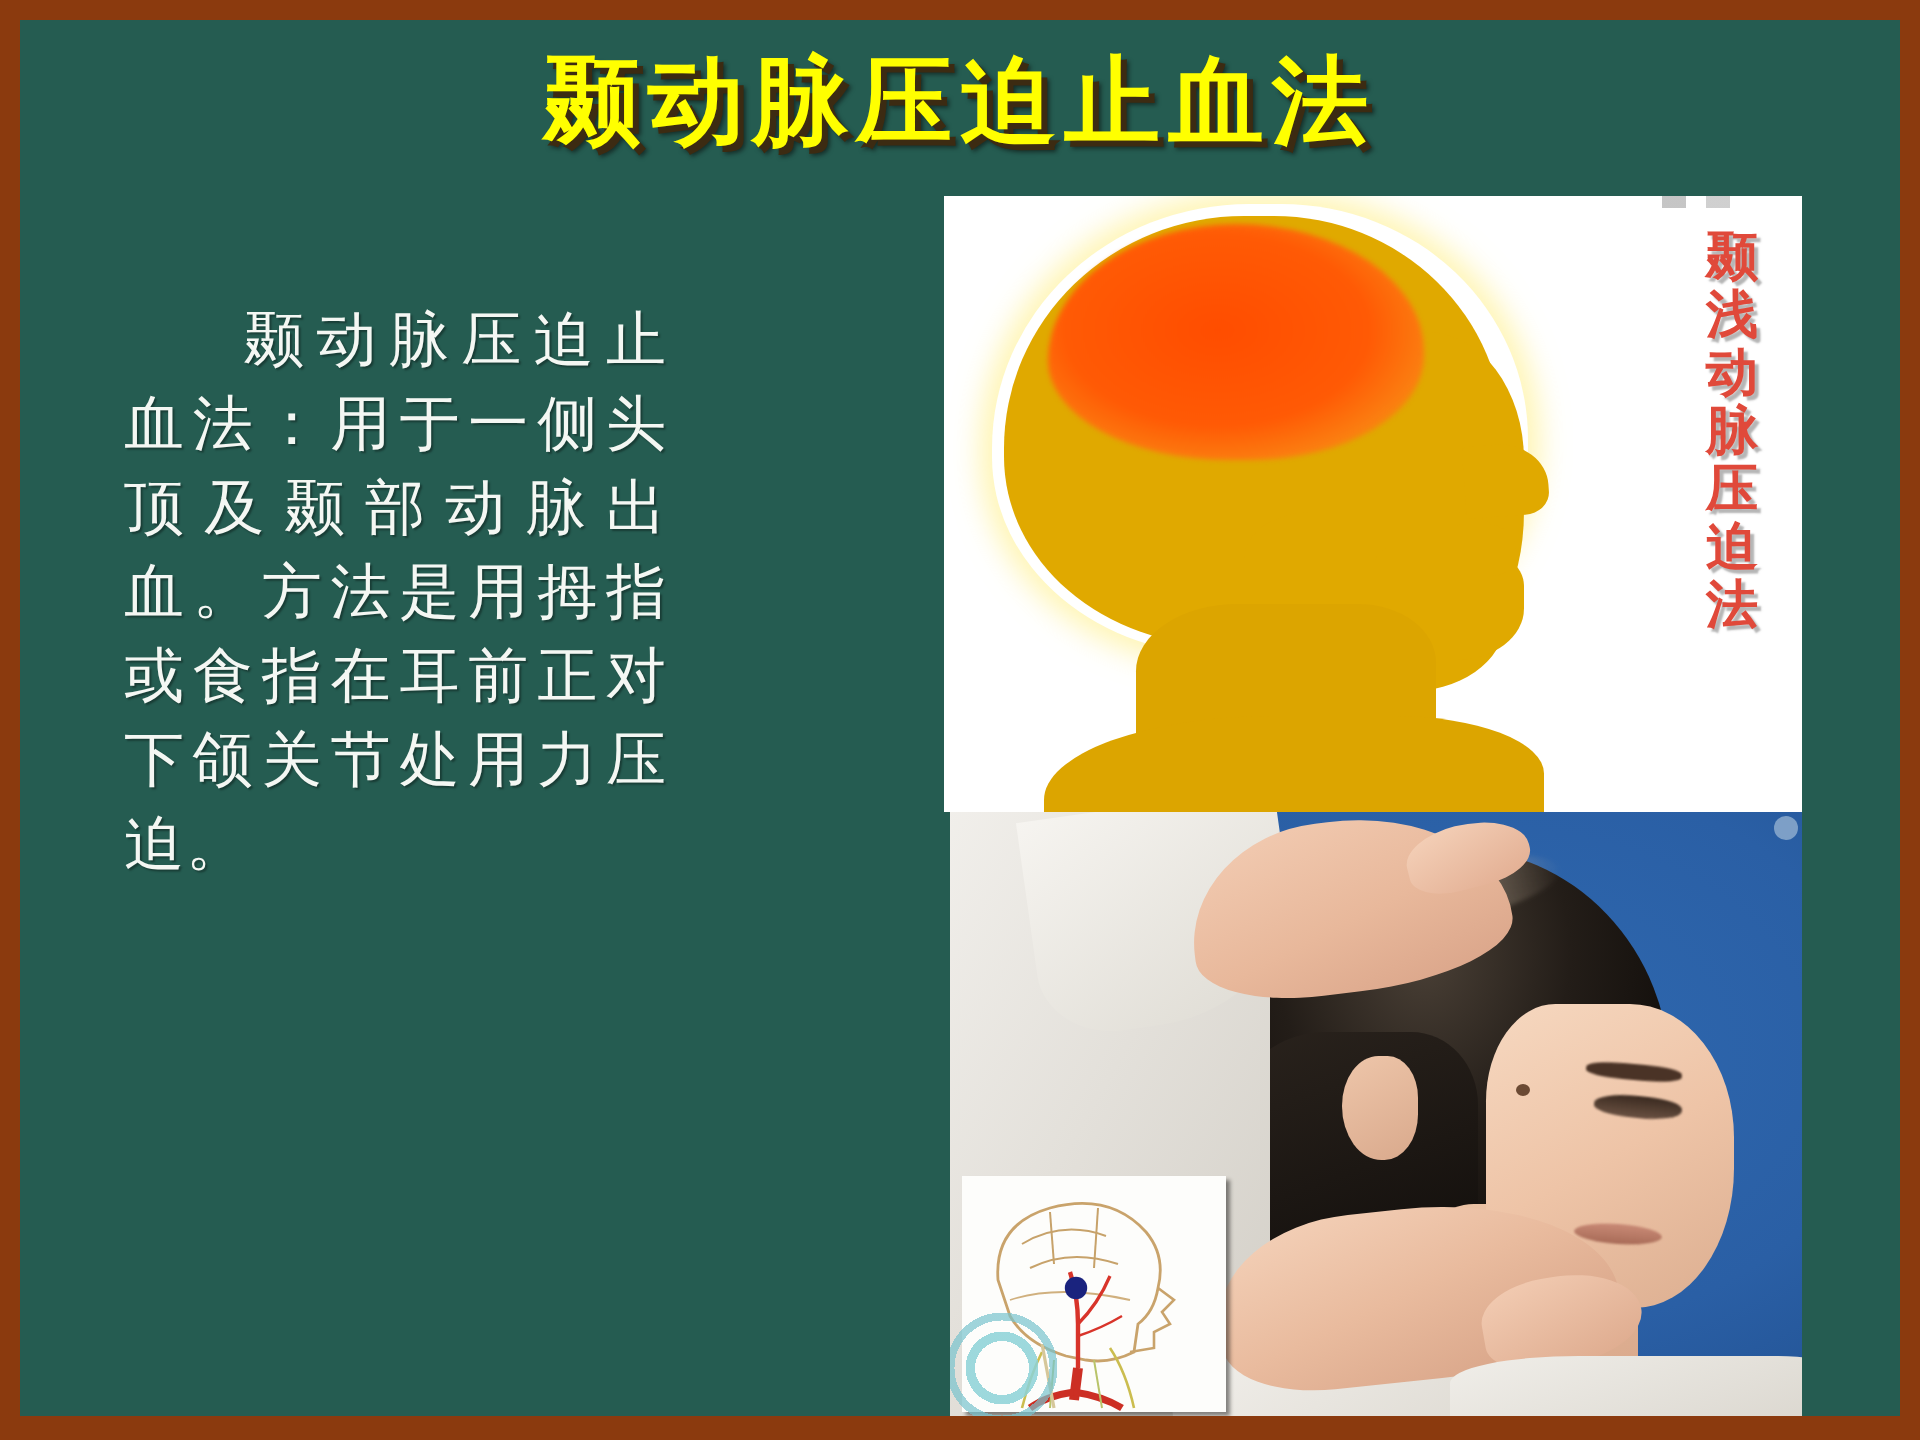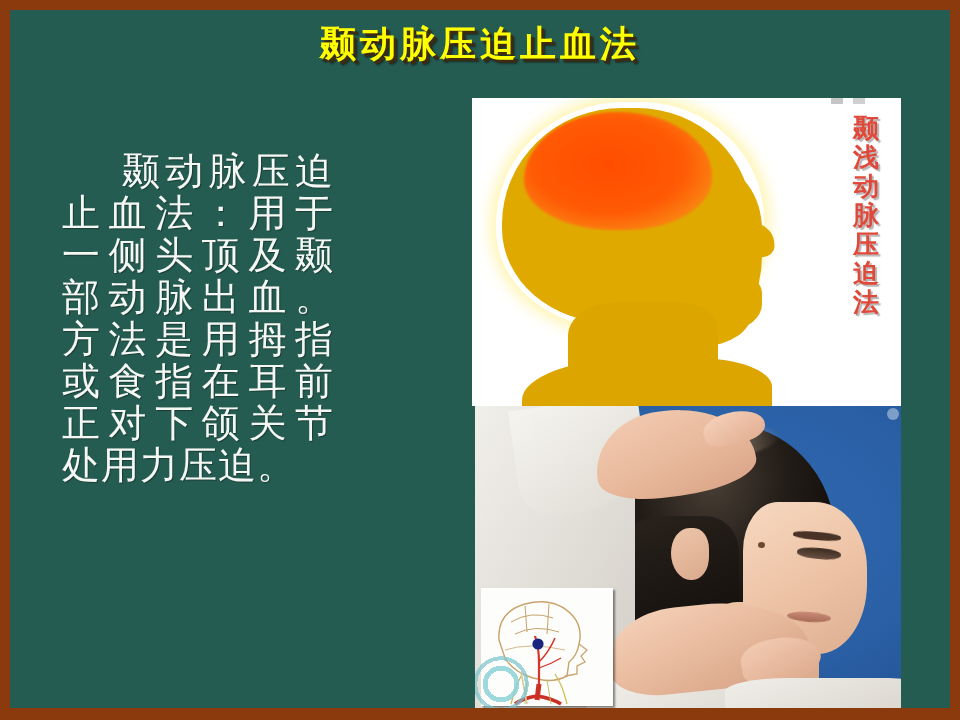--- a/index.html
+++ b/index.html
@@ -26,37 +26,37 @@
     overflow: hidden;
   }
 
   
   #title {
     position: absolute;
     left: 0;
     top: 14px;
     width: 940px;
     text-align: center;
-    font-size: 36px;
+    font-size: 48px;
     font-weight: bold;
     color: #ffff00;
     letter-spacing: 4px;
     line-height: 1.15;
     text-shadow: 3px 3px 0 #3c2b12, 4px 4px 2px rgba(10,10,10,0.55);
     white-space: nowrap;
   }
 
   
   #body-text {
     position: absolute;
     left: 52px;
     top: 140px;
     width: 272px;
     color: #f4f7f3;
-    font-size: 38px;
+    font-size: 30px;
     line-height: 42px;
     letter-spacing: 1px;
     text-indent: 60px;
     text-align: justify;
     text-shadow: 1px 1px 1px rgba(0,0,0,0.35);
   }
 
   
   #img-head {
     position: absolute;

